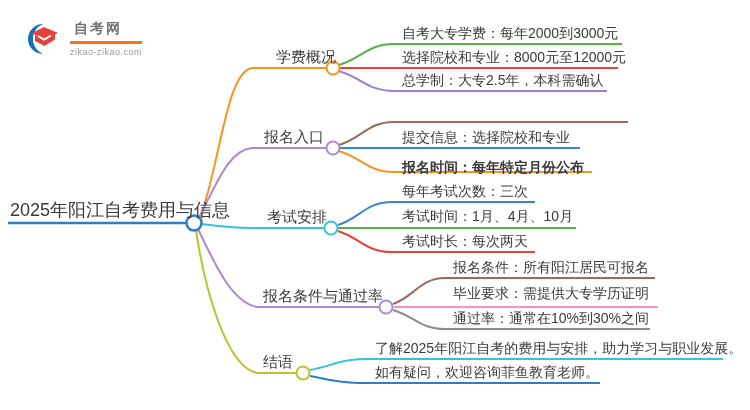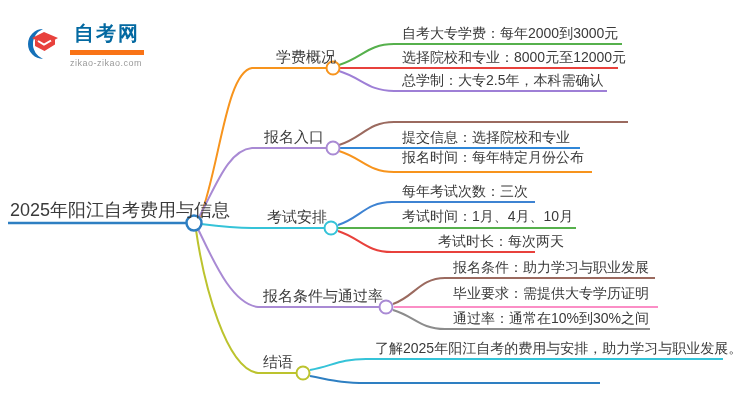--- a/index.html
+++ b/index.html
@@ -7,22 +7,22 @@
     position:relative;width:750px;height:410px;background:#ffffff;overflow:hidden;
     font-family:"Liberation Sans","DejaVu Sans",sans-serif;
   }
   .stage svg.wires{position:absolute;left:0;top:0;}
   .label{position:absolute;color:#3a3a3a;white-space:nowrap;line-height:1;}
   .root-label{font-size:18px;letter-spacing:0;}
   .branch-label{font-size:15px;}
   .leaf-label{font-size:14px;}
   .logo{position:absolute;left:27px;top:20px;display:flex;align-items:center;gap:7px;}
   .logo-text{display:flex;flex-direction:column;}
-  .site-name{font-size:20px;font-weight:bold;color:#0369a1;letter-spacing:2px;padding:0 4px 3px 4px;}
-  .site-domain{font-size:9px;color:#9a9a9a;border-top:5px solid #f97316;padding-top:3px;letter-spacing:.5px;}
+  .site-name{font-size:14px;font-weight:bold;color:#737373;letter-spacing:2px;padding:0 4px 3px 4px;}
+  .site-domain{font-size:9px;color:#9a9a9a;border-top:3px solid #f97316;padding-top:3px;letter-spacing:.5px;}
 </style>
 </head>
 <body>
 
 <div class="stage">
 
   <svg class="wires" width="750" height="410" viewBox="0 0 750 410">
 
     <path d="M 8 223 L 186 223" fill="none" stroke-width="2.5" stroke="#2e7fc2"></path>
 
@@ -78,25 +78,26 @@
   <div class="label branch-label" style="left:264px;top:129px;">报名入口</div>
   <div class="label branch-label" style="left:267px;top:209px;">考试安排</div>
   <div class="label branch-label" style="left:263px;top:288px;">报名条件与通过率</div>
   <div class="label branch-label" style="left:263px;top:354px;">结语</div>
 
   <div class="label leaf-label" style="left:402px;top:26px;">自考大专学费：每年2000到3000元</div>
   <div class="label leaf-label" style="left:402px;top:50px;">选择院校和专业：8000元至12000元</div>
   <div class="label leaf-label" style="left:402px;top:73px;">总学制：大专2.5年，本科需确认</div>
 
   <div class="label leaf-label" style="left:402px;top:130px;">提交信息：选择院校和专业</div>
-  <div class="label leaf-label" style="left:402px;top:150px;">报名时间：每年特定月份公布</div>
+  <div class="label leaf-label" style="left:402px;top:160px;font-weight:bold;">报名时间：每年特定月份公布</div>
 
   <div class="label leaf-label" style="left:402px;top:184px;">每年考试次数：三次</div>
   <div class="label leaf-label" style="left:402px;top:209px;">考试时间：1月、4月、10月</div>
-  <div class="label leaf-label" style="left:402px;top:234px;margin-left:36px;">考试时长：每次两天</div>
+  <div class="label leaf-label" style="left:402px;top:234px;">考试时长：每次两天</div>
 
-  <div class="label leaf-label" style="left:453px;top:260px;">报名条件：助力学习与职业发展</div>
+  <div class="label leaf-label" style="left:453px;top:260px;">报名条件：所有阳江居民可报名</div>
   <div class="label leaf-label" style="left:453px;top:286px;">毕业要求：需提供大专学历证明</div>
   <div class="label leaf-label" style="left:453px;top:311px;">通过率：通常在10%到30%之间</div>
 
   <div class="label leaf-label" style="left:375px;top:341px;">了解2025年阳江自考的费用与安排，助力学习与职业发展。</div>
+  <div class="label leaf-label" style="left:375px;top:365px;">如有疑问，欢迎咨询菲鱼教育老师。</div>
 
 </div>
 
 </body></html>

